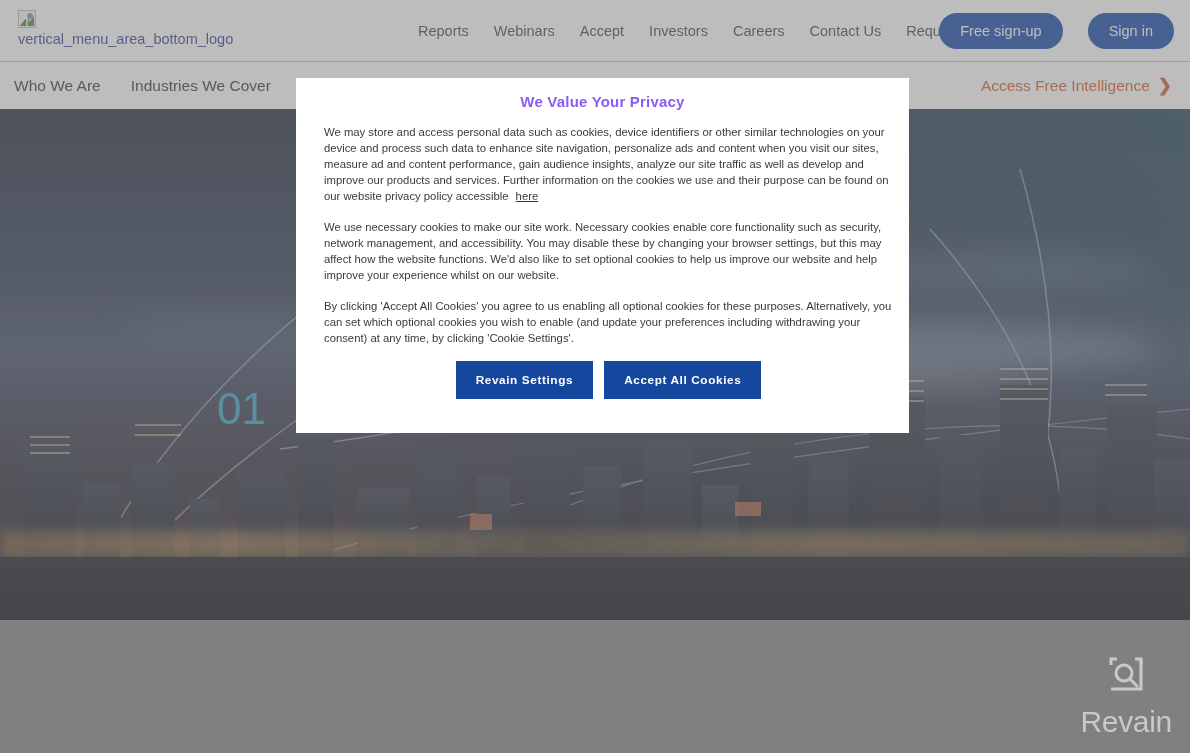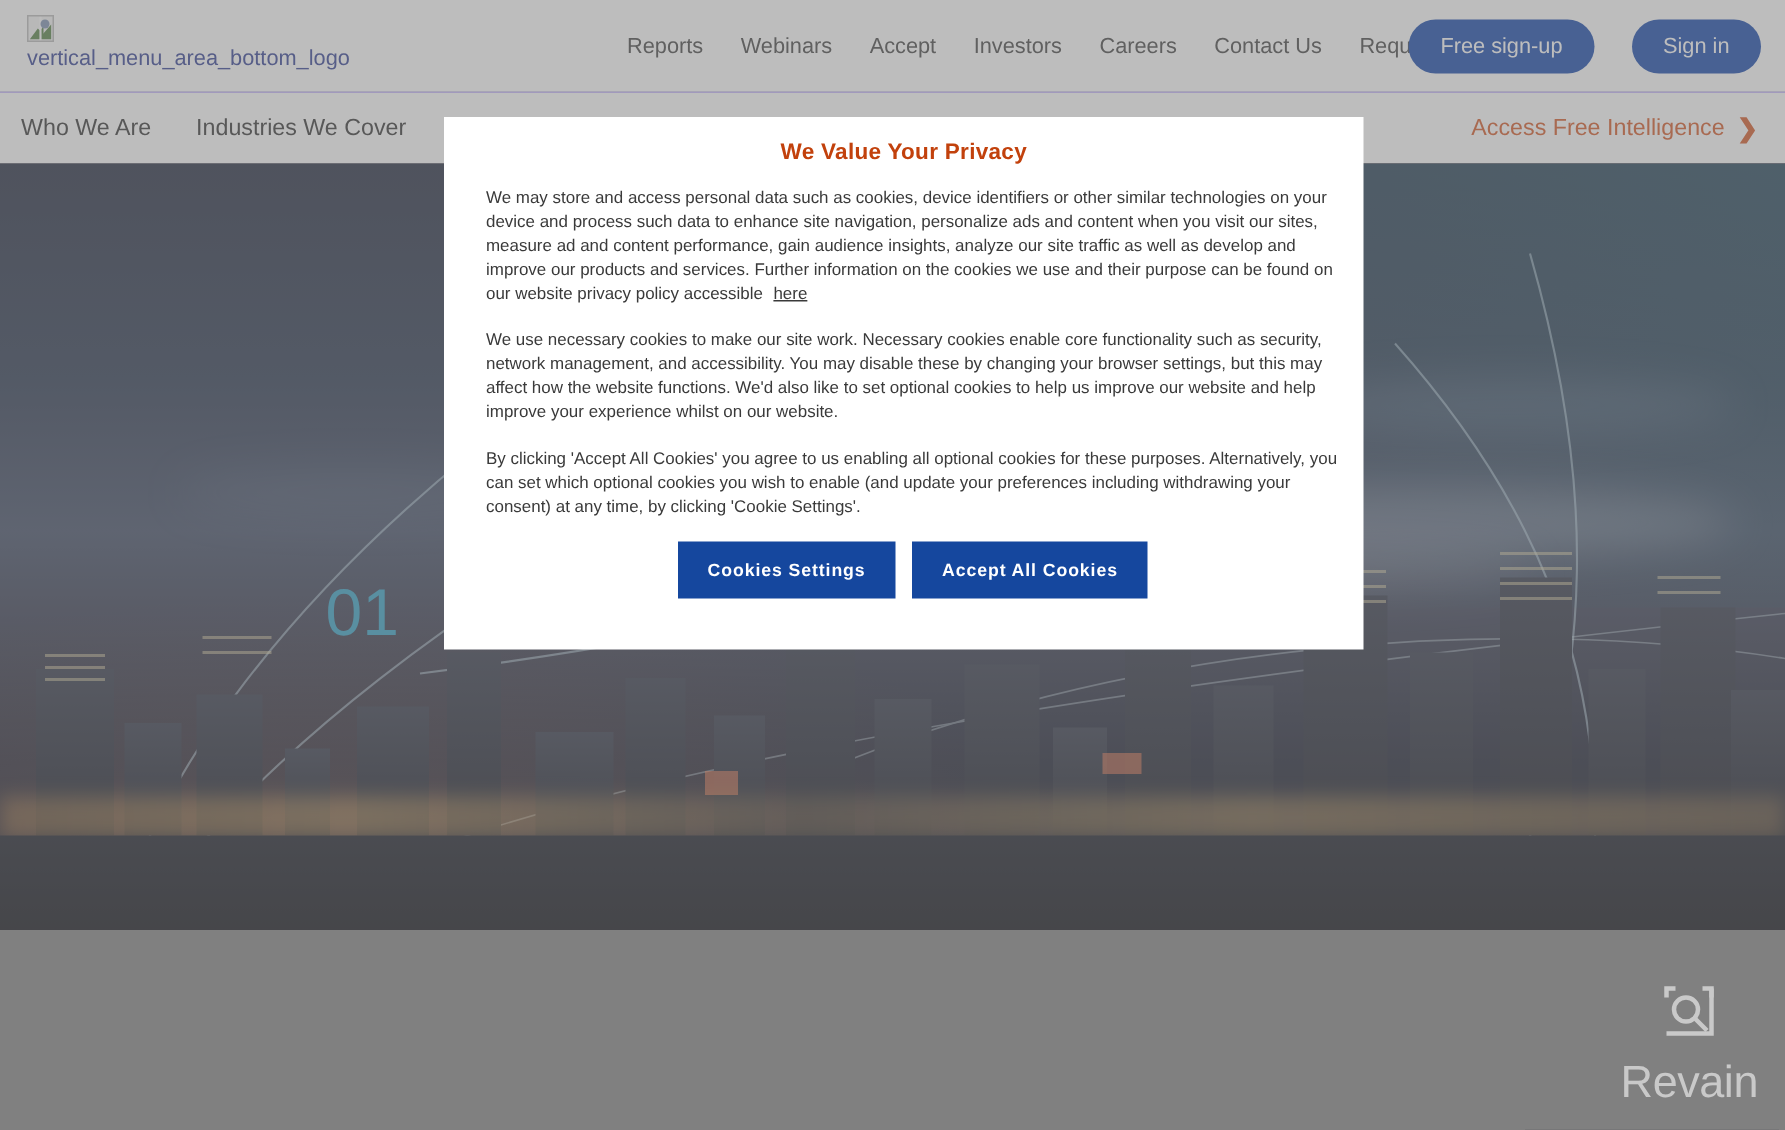--- a/index.html
+++ b/index.html
@@ -212,21 +212,21 @@
     left: 296px; top: 78px;
     width: 613px; height: 355px;
     background: #ffffff;
     z-index: 60;
     padding: 0;
   }
   .modal-title {
     text-align: center;
     font-size: 15px;
     font-weight: 700;
-    color: #c2410c;
+    color: #8b5cf6;
     padding-top: 15px;
     letter-spacing: 0.2px;
   }
   .modal-body { padding: 14px 16px 0 28px; }
   .modal-p {
     font-size: 11.3px;
     line-height: 16px;
     color: #3a3a3a;
     margin-bottom: 15px;
     text-align: left;
@@ -410,21 +410,21 @@
 
   <div class="modal">
     <div class="modal-title">We Value Your Privacy</div>
     <div class="modal-body">
       <p class="modal-p">
         <span>We may store and access personal data such as cookies, device identifiers or other similar technologies on your device and process such data to enhance site navigation, personalize ads and content when you visit our sites, measure ad and content performance, gain audience insights, analyze our site traffic as well as develop and improve our products and services. Further information on the cookies we use and their purpose can be found on our website privacy policy accessible</span><a href="#">here</a>
       </p>
       <p class="modal-p">We use necessary cookies to make our site work. Necessary cookies enable core functionality such as security, network management, and accessibility. You may disable these by changing your browser settings, but this may affect how the website functions. We'd also like to set optional cookies to help us improve our website and help improve your experience whilst on our website.</p>
       <p class="modal-p">By clicking 'Accept All Cookies' you agree to us enabling all optional cookies for these purposes. Alternatively, you can set which optional cookies you wish to enable (and update your preferences including withdrawing your consent) at any time, by clicking 'Cookie Settings'.</p>
       <div class="modal-actions">
-        <button class="modal-btn">Cookies Settings</button>
+        <button class="modal-btn">Revain Settings</button>
         <button class="modal-btn">Accept All Cookies</button>
       </div>
     </div>
   </div>
 
   <div class="watermark">
     <svg width="38" height="38" viewBox="0 0 38 38">
       <path d="M4 10 L4 4 L10 4" stroke="#c9c9c9" stroke-width="3" fill="none"></path>
       <path d="M28 4 L34 4 L34 10" stroke="#c9c9c9" stroke-width="3" fill="none"></path>
       <path d="M34 4 L34 34 L4 34" stroke="#c9c9c9" stroke-width="3" fill="none"></path>

